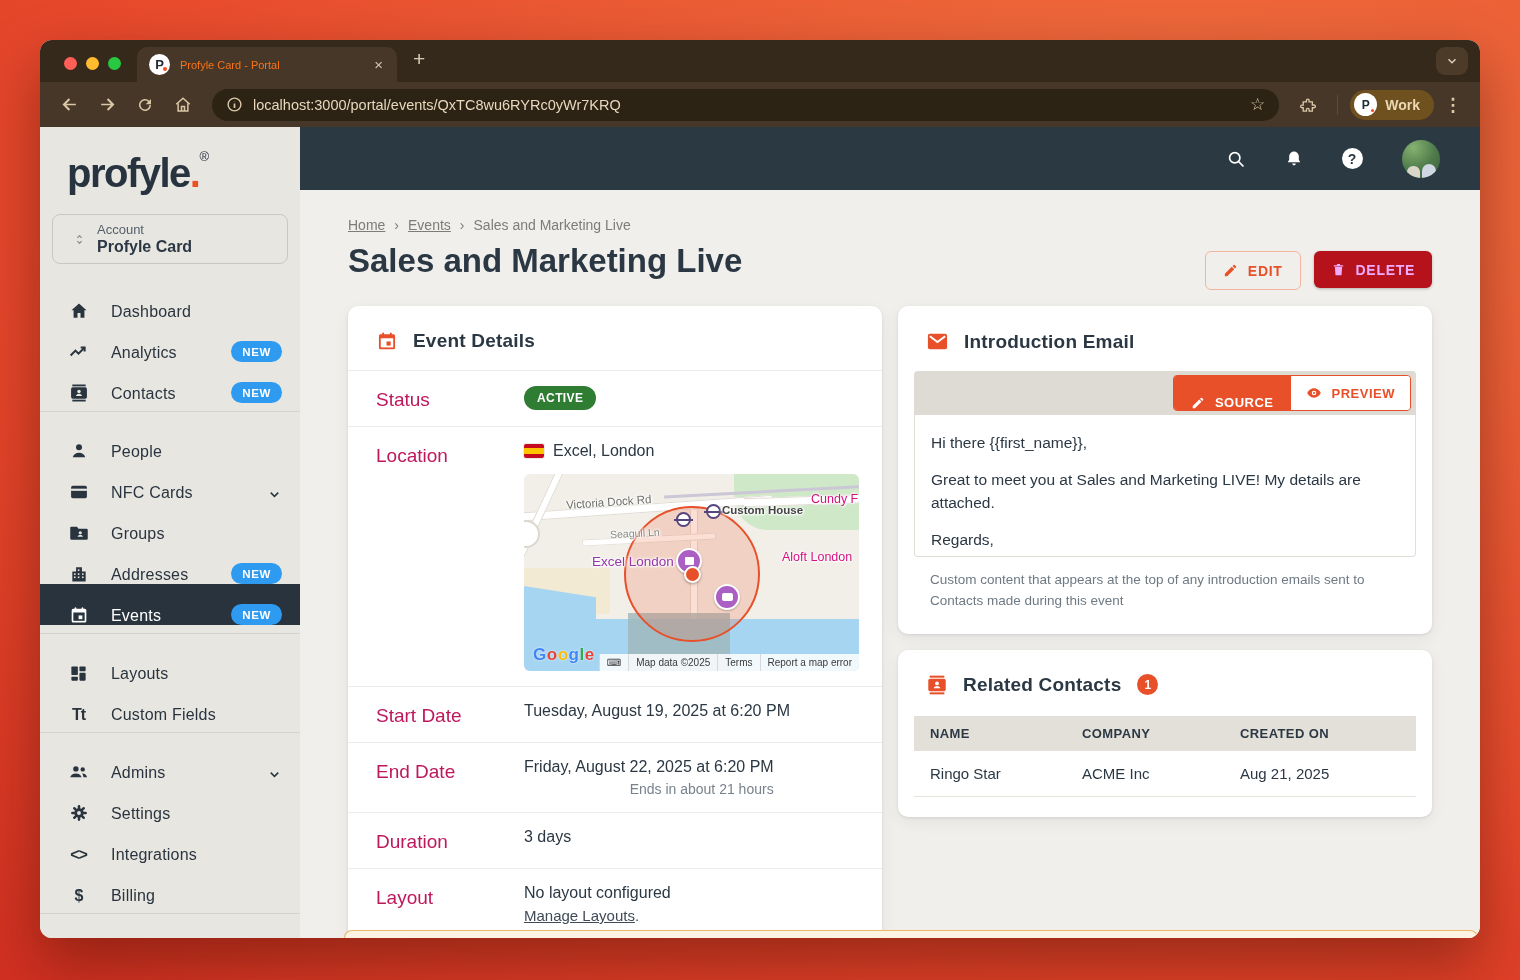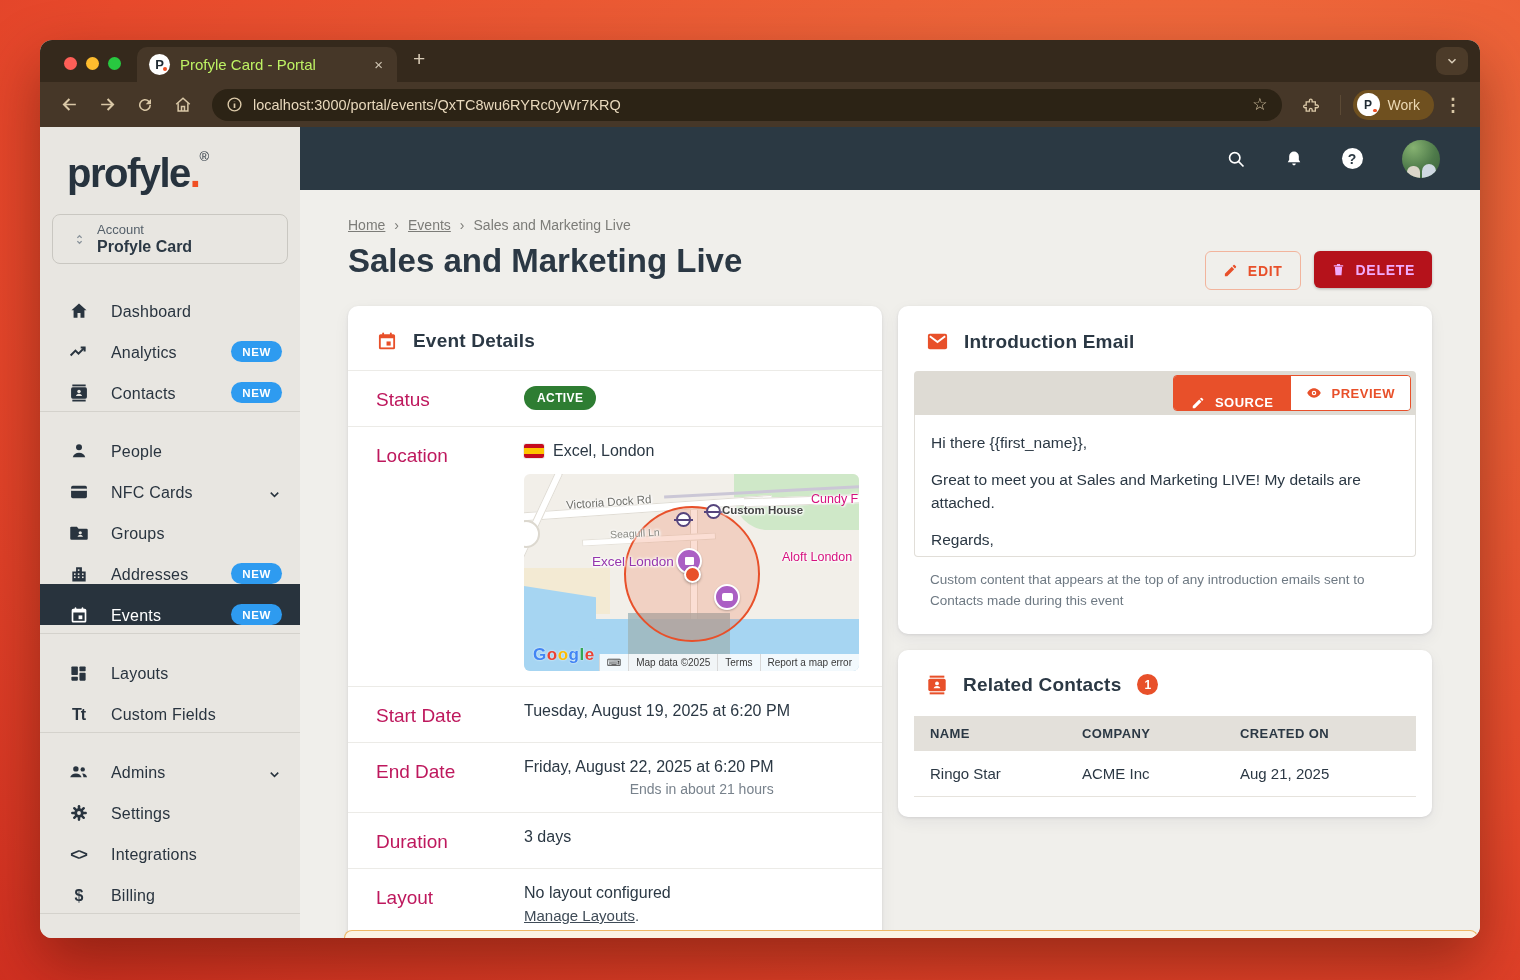--- a/index.html
+++ b/index.html
@@ -13,36 +13,36 @@
   .window{position:absolute;left:40px;top:40px;width:1440px;height:898px;border-radius:12px;overflow:hidden;
     box-shadow:0 24px 60px rgba(60,10,0,.45);display:flex;flex-direction:column;background:#f0efeb;}
   .tabstrip{flex:0 0 42px;background:#35291c;display:flex;align-items:flex-end;position:relative;}
   .lights{display:flex;gap:9px;padding:0 16px 0 24px;align-self:center;margin-top:4px;}
   .light{width:13px;height:13px;border-radius:50%;}
   .light.red{background:#ff5f57}.light.yellow{background:#febc2e}.light.green{background:#28c840}
   .tab{width:238px;height:35px;background:#463728;border-radius:10px 10px 0 0;display:flex;align-items:center;gap:10px;padding:0 10px 0 12px;}
   .favicon{width:21px;height:21px;border-radius:50%;background:#fff;color:#202b33;font-weight:bold;font-size:13px;
     display:flex;align-items:center;justify-content:center;position:relative;flex:0 0 21px;}
   .favicon .fdot{position:absolute;right:3px;bottom:4px;width:4px;height:4px;border-radius:50%;background:#f04f23;}
-  .tab-title{color:#bef264;font-size:15px;flex:1;white-space:nowrap;overflow:hidden;}
+  .tab-title{color:#f97316;font-size:11px;flex:1;white-space:nowrap;overflow:hidden;}
   .tab-close{color:#cfc4b2;font-size:15px;padding:0 4px;}
   .newtab{color:#d8cbb6;font-size:21px;margin-left:16px;align-self:center;margin-bottom:4px;}
   .win-chevron{position:absolute;right:12px;top:7px;width:32px;height:28px;background:#4c3b29;border-radius:9px;
     display:flex;align-items:center;justify-content:center;color:#d8cbb6;}
   .toolbar{flex:0 0 45px;background:#463728;display:flex;align-items:center;padding:0 12px;gap:4px;}
   .navbtn{width:34px;height:34px;display:flex;align-items:center;justify-content:center;color:#d9c7a6;}
   .urlbar{flex:1;height:32px;background:#2c2315;border-radius:16px;display:flex;align-items:center;padding:0 14px;margin:0 8px;gap:10px;}
   .url-text{color:#e9d9bd;font-size:14.5px;flex:1;}
   .star{color:#d9c7a6;font-size:17px;}
   .sep-v{width:1px;height:20px;background:#5c4a35;margin:0 8px;}
   .work-chip{height:30px;background:#6f501f;border-radius:16px;display:flex;align-items:center;gap:8px;padding:0 14px 0 4px;}
   .work-avatar{width:23px;height:23px;border-radius:50%;background:#fff;color:#202b33;font-weight:bold;font-size:12px;
     display:flex;align-items:center;justify-content:center;position:relative;}
   .work-avatar .fdot{position:absolute;right:3px;bottom:4px;width:3.5px;height:3.5px;border-radius:50%;background:#f04f23;}
-  .work-label{color:#ecd9b4;font-size:14px;font-weight:normal;}
+  .work-label{color:#ecd9b4;font-size:14px;font-weight:bold;}
   .dots{color:#d9c7a6;font-size:18px;font-weight:bold;padding:0 6px;}
   
   .app{flex:1;display:flex;min-height:0;}
   .sidebar{flex:0 0 260px;background:#e8e6e1;display:flex;flex-direction:column;overflow:hidden;}
   .logo-row{padding:22px 0 8px 27px;}
   .logo{font-size:40px;font-weight:bold;color:#27333e;letter-spacing:-1.5px;}
   .logo .ldot{color:#f04f23;}
   .logo .reg{font-size:13px;vertical-align:26px;letter-spacing:0;font-weight:normal;}
   .account-box{margin:10px 12px 10px;border:1px solid #c9c7c1;border-radius:8px;padding:7px 20px;display:flex;align-items:center;gap:11px;}
   .unfold{color:#8b949c;display:flex;}

